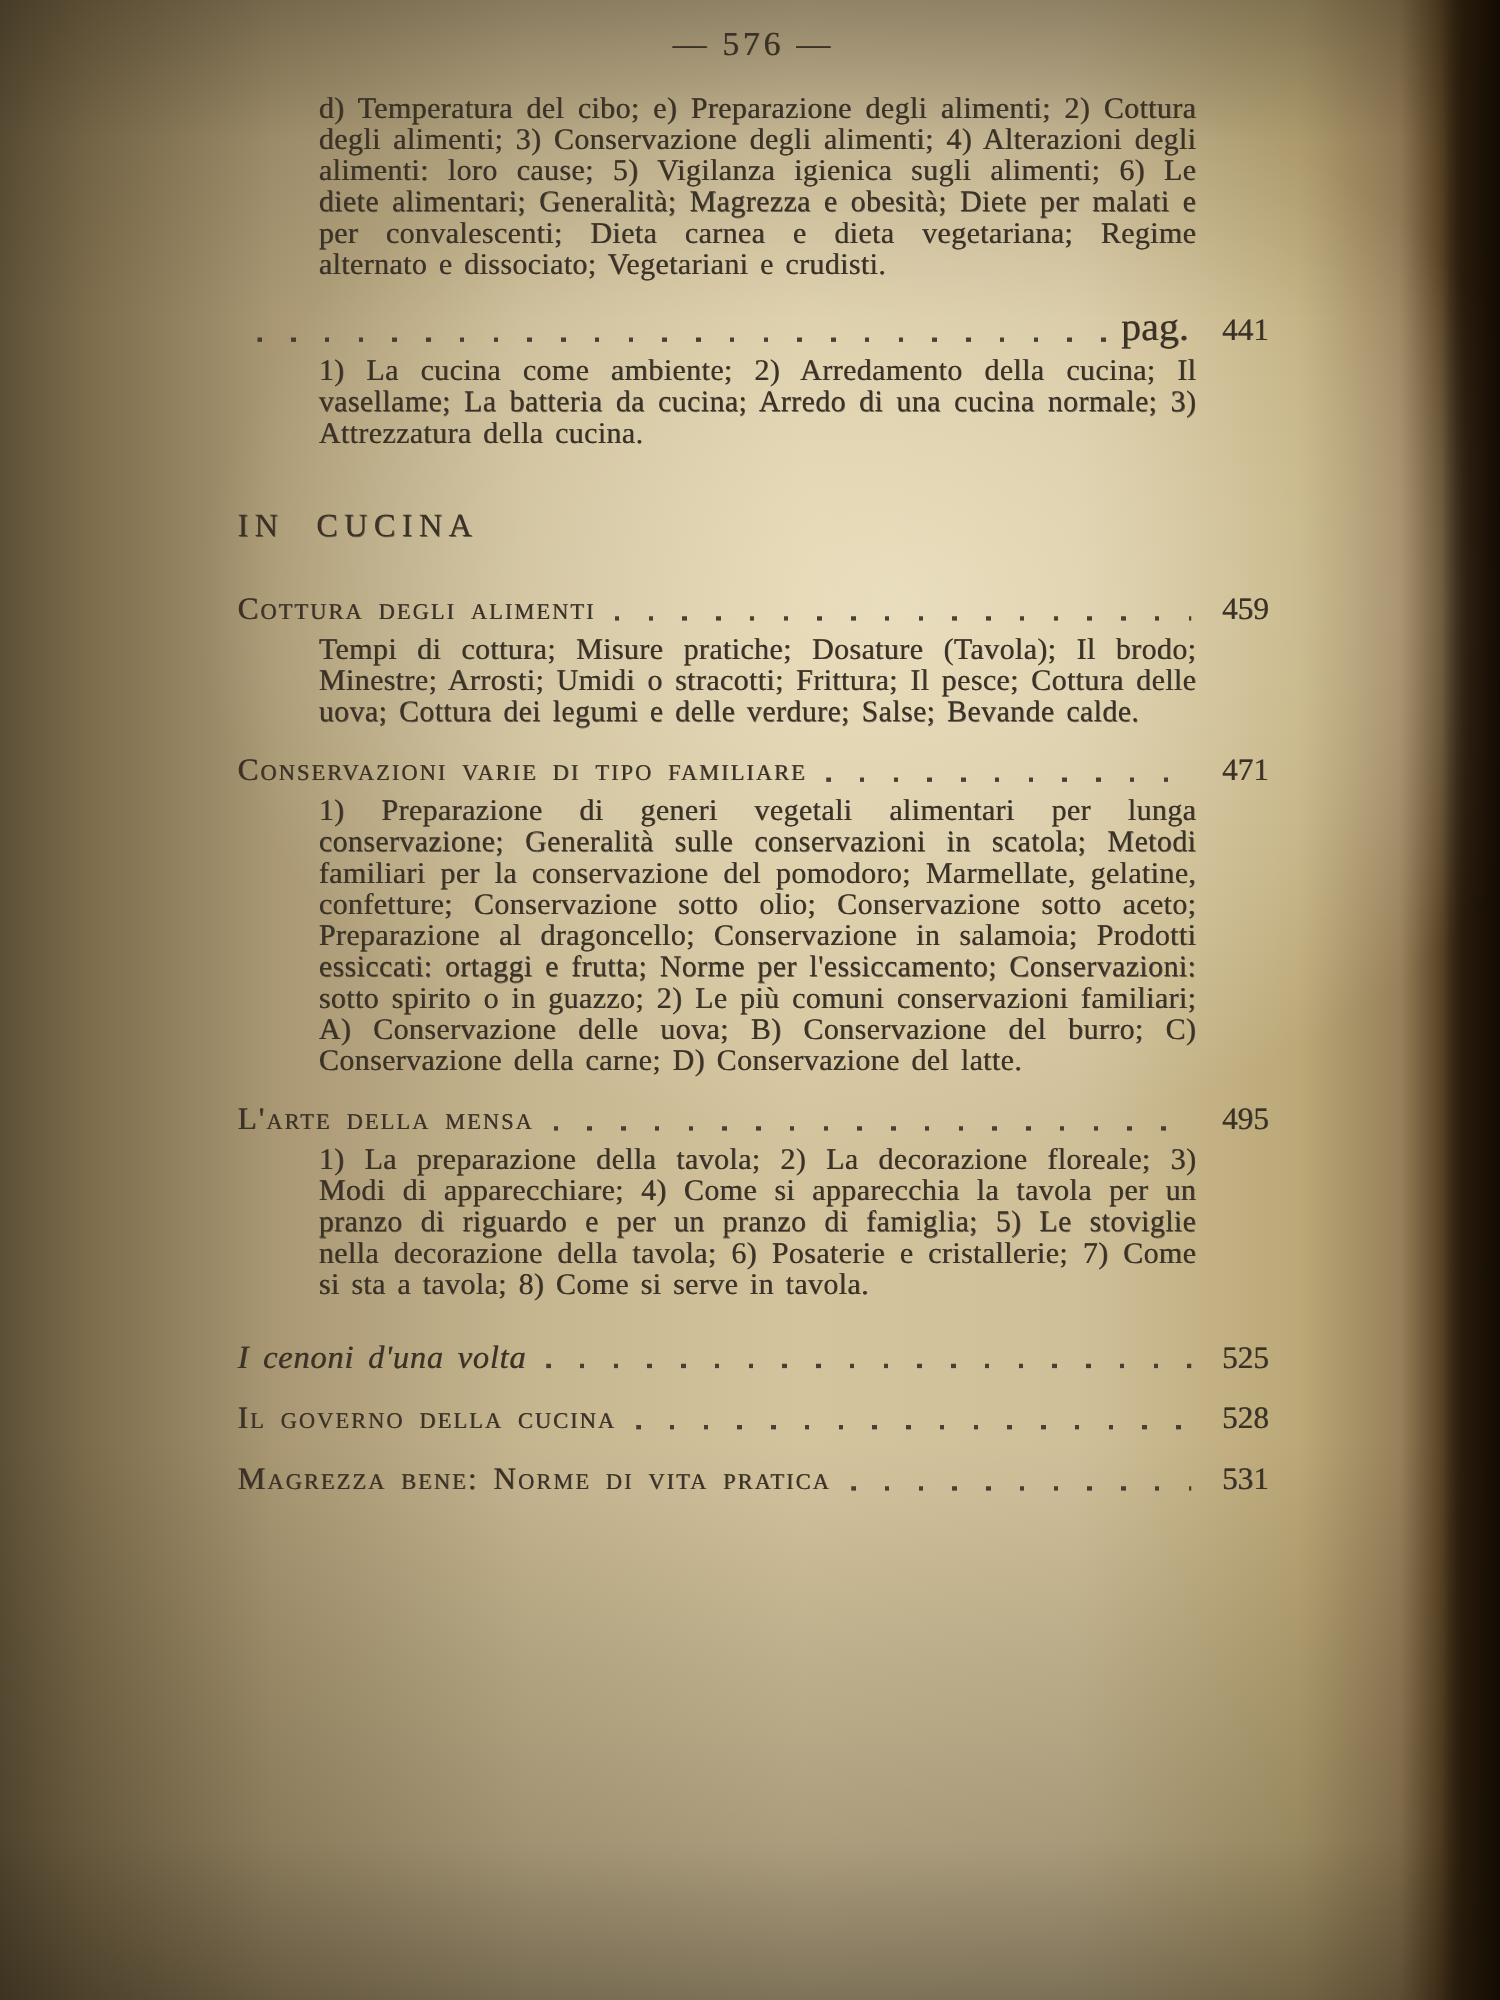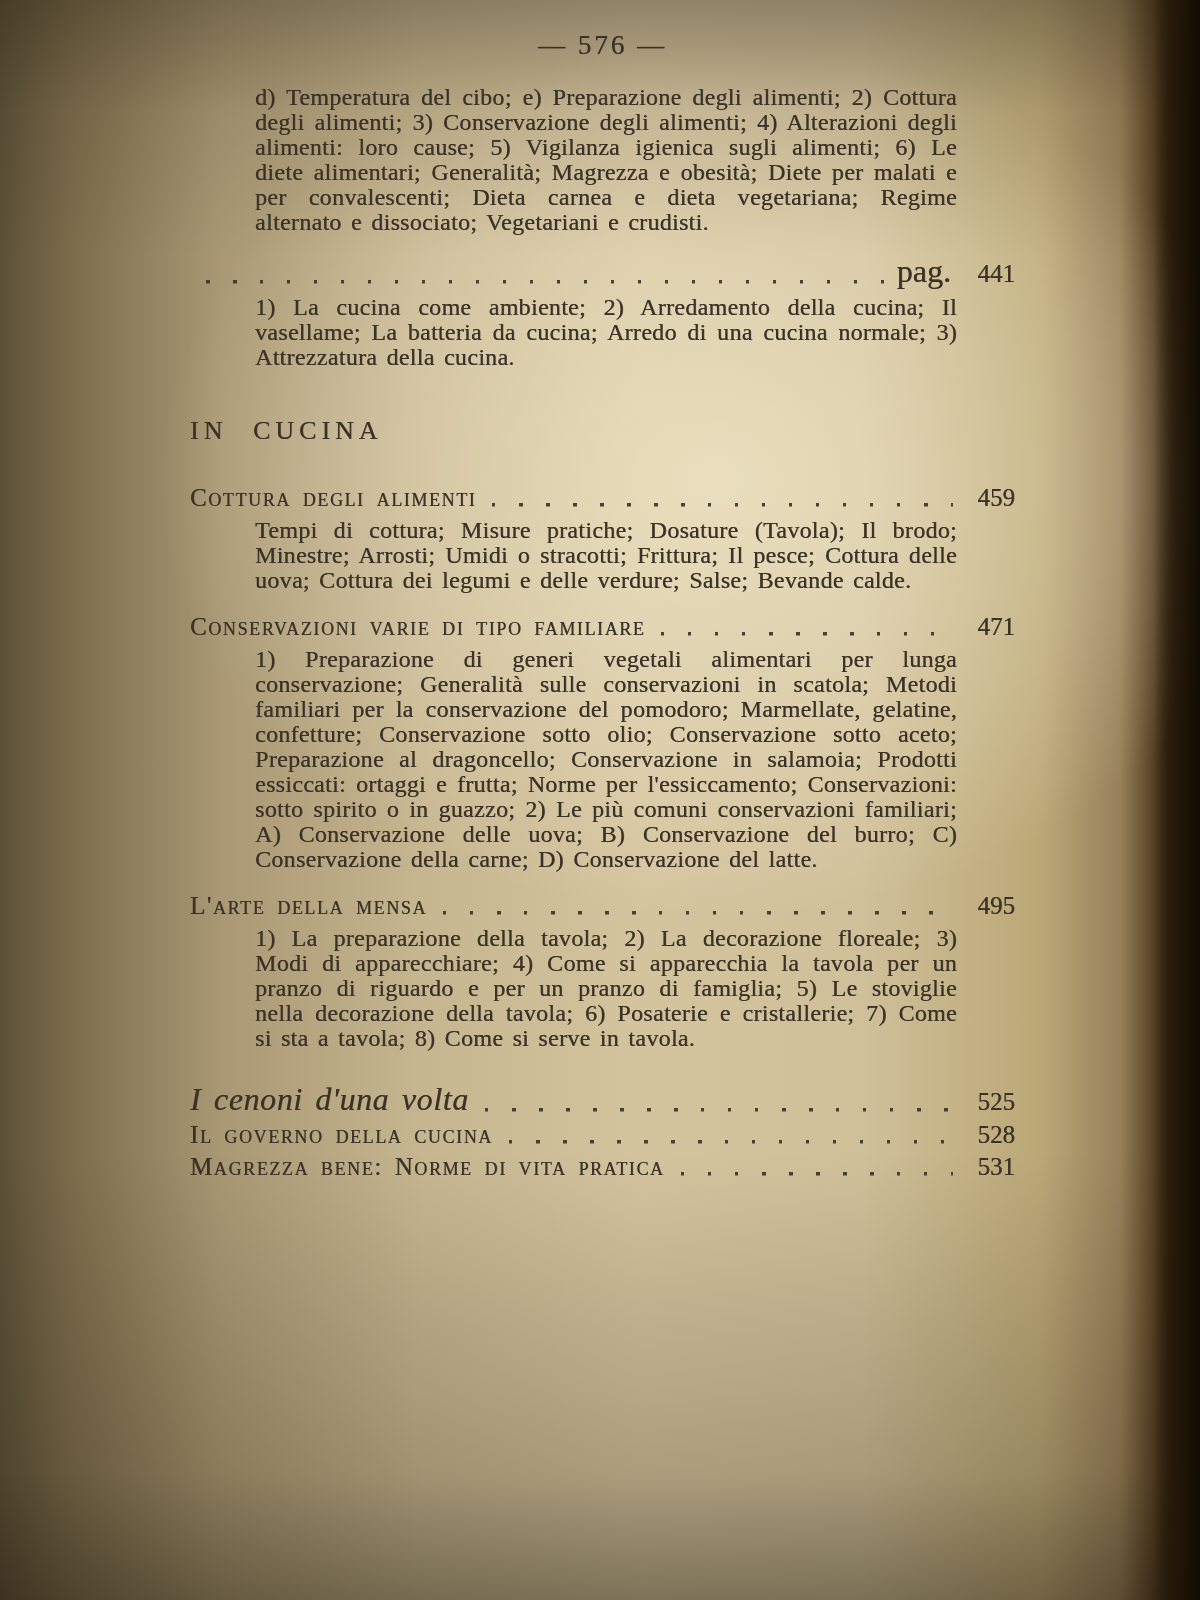--- a/index.html
+++ b/index.html
@@ -16,56 +16,56 @@
         #d4c49e 640px, #d0c09a 860px, #bba877 1040px, #97805a 1120px,
         #5a4426 1152px, #2c1f0e 1172px, #1a1106 1200px);
     font-family:"Liberation Serif","DejaVu Serif",serif;
     color:#3a3127;
   }
   .photo::after {
     content:""; position:absolute; top:0; right:0; width:46px; height:100%;
     background:linear-gradient(to right, rgba(20,12,4,0) 0%, rgba(35,23,9,0.75) 45%, #140c03 100%);
     pointer-events:none;
   }
-  .page { position:absolute; left:0; top:0; width:1200px; padding:26px 185px 0 190px; box-sizing:border-box;font-family:Liberation Serif, serif; }
+  .page { position:absolute; left:0; top:0; width:1200px; padding:16px 185px 0 190px; box-sizing:border-box;font-family:Liberation Serif, serif; }
   .page * { text-shadow:0.5px 0.3px 0 rgba(55,46,36,0.65); }
 
   .page-header { text-align:center; font-size:27px; letter-spacing:3px; margin:4px 0 24px; }
 
   .intro, .desc {
     margin:0 0 0 65px; width:702px; text-align:justify;
     font-size:24px; line-height:25px; letter-spacing:0.3px; word-spacing:3px;
   }
   .desc { margin-top:5px; margin-bottom:0; }
   .desc:empty { display:none; }
 
   .entry { margin-top:18px; }
   .entry-line { display:flex; align-items:baseline; }
   .t {
     font-variant:small-caps; font-size:25px; letter-spacing:1.6px;
     word-spacing:4px; white-space:nowrap;
   }
-  .t.it { font-variant:normal; font-style:italic; font-size:32px; letter-spacing:0.6px; }
+  .t.it { font-variant:normal; font-style:italic; font-size:26px; letter-spacing:0.6px; }
   .leader {
     flex:1; min-width:28px; height:29px; align-self:flex-end; margin:0 10px 0 16px;
     background:repeating-linear-gradient(to right,
       rgba(58,49,39,0.9) 0 3.5px, rgba(58,49,39,0) 3.5px 27px);
     background-size:100% 3.5px; background-position:0 19px; background-repeat:no-repeat;
   }
   .pfx { font-size:32px; margin-right:12px; }
   .pfx:empty { display:none; }
   .num { font-size:25px; min-width:52px; text-align:right; }
 
   .gap-lg { margin-top:20px; }
   .section-heading {
     text-align:left; font-size:26px; font-weight:normal;
     letter-spacing:5px; word-spacing:14px; margin:46px 0 38px;
   }
   .entry.bare { margin-top:30px; }
-  .entry.bare + .entry.bare { margin-top:3px; }
+  .entry.bare + .entry.bare { margin-top:20px; }
 </style>
 </head>
 <body>
 
 <div class="photo">
   <div class="page">
 
     <div class="page-header">— 576 —</div>
 
     <p class="intro">d) Temperatura del cibo; e) Preparazione degli alimenti; 2) Cottura degli alimenti; 3) Conservazione degli alimenti; 4) Alterazioni degli alimenti: loro cause; 5) Vigilanza igienica sugli alimenti; 6) Le diete alimentari; Generalità; Magrezza e obesità; Diete per malati e per convalescenti; Dieta carnea e dieta vegetariana; Regime alternato e dissociato; Vegetariani e crudisti.</p>

